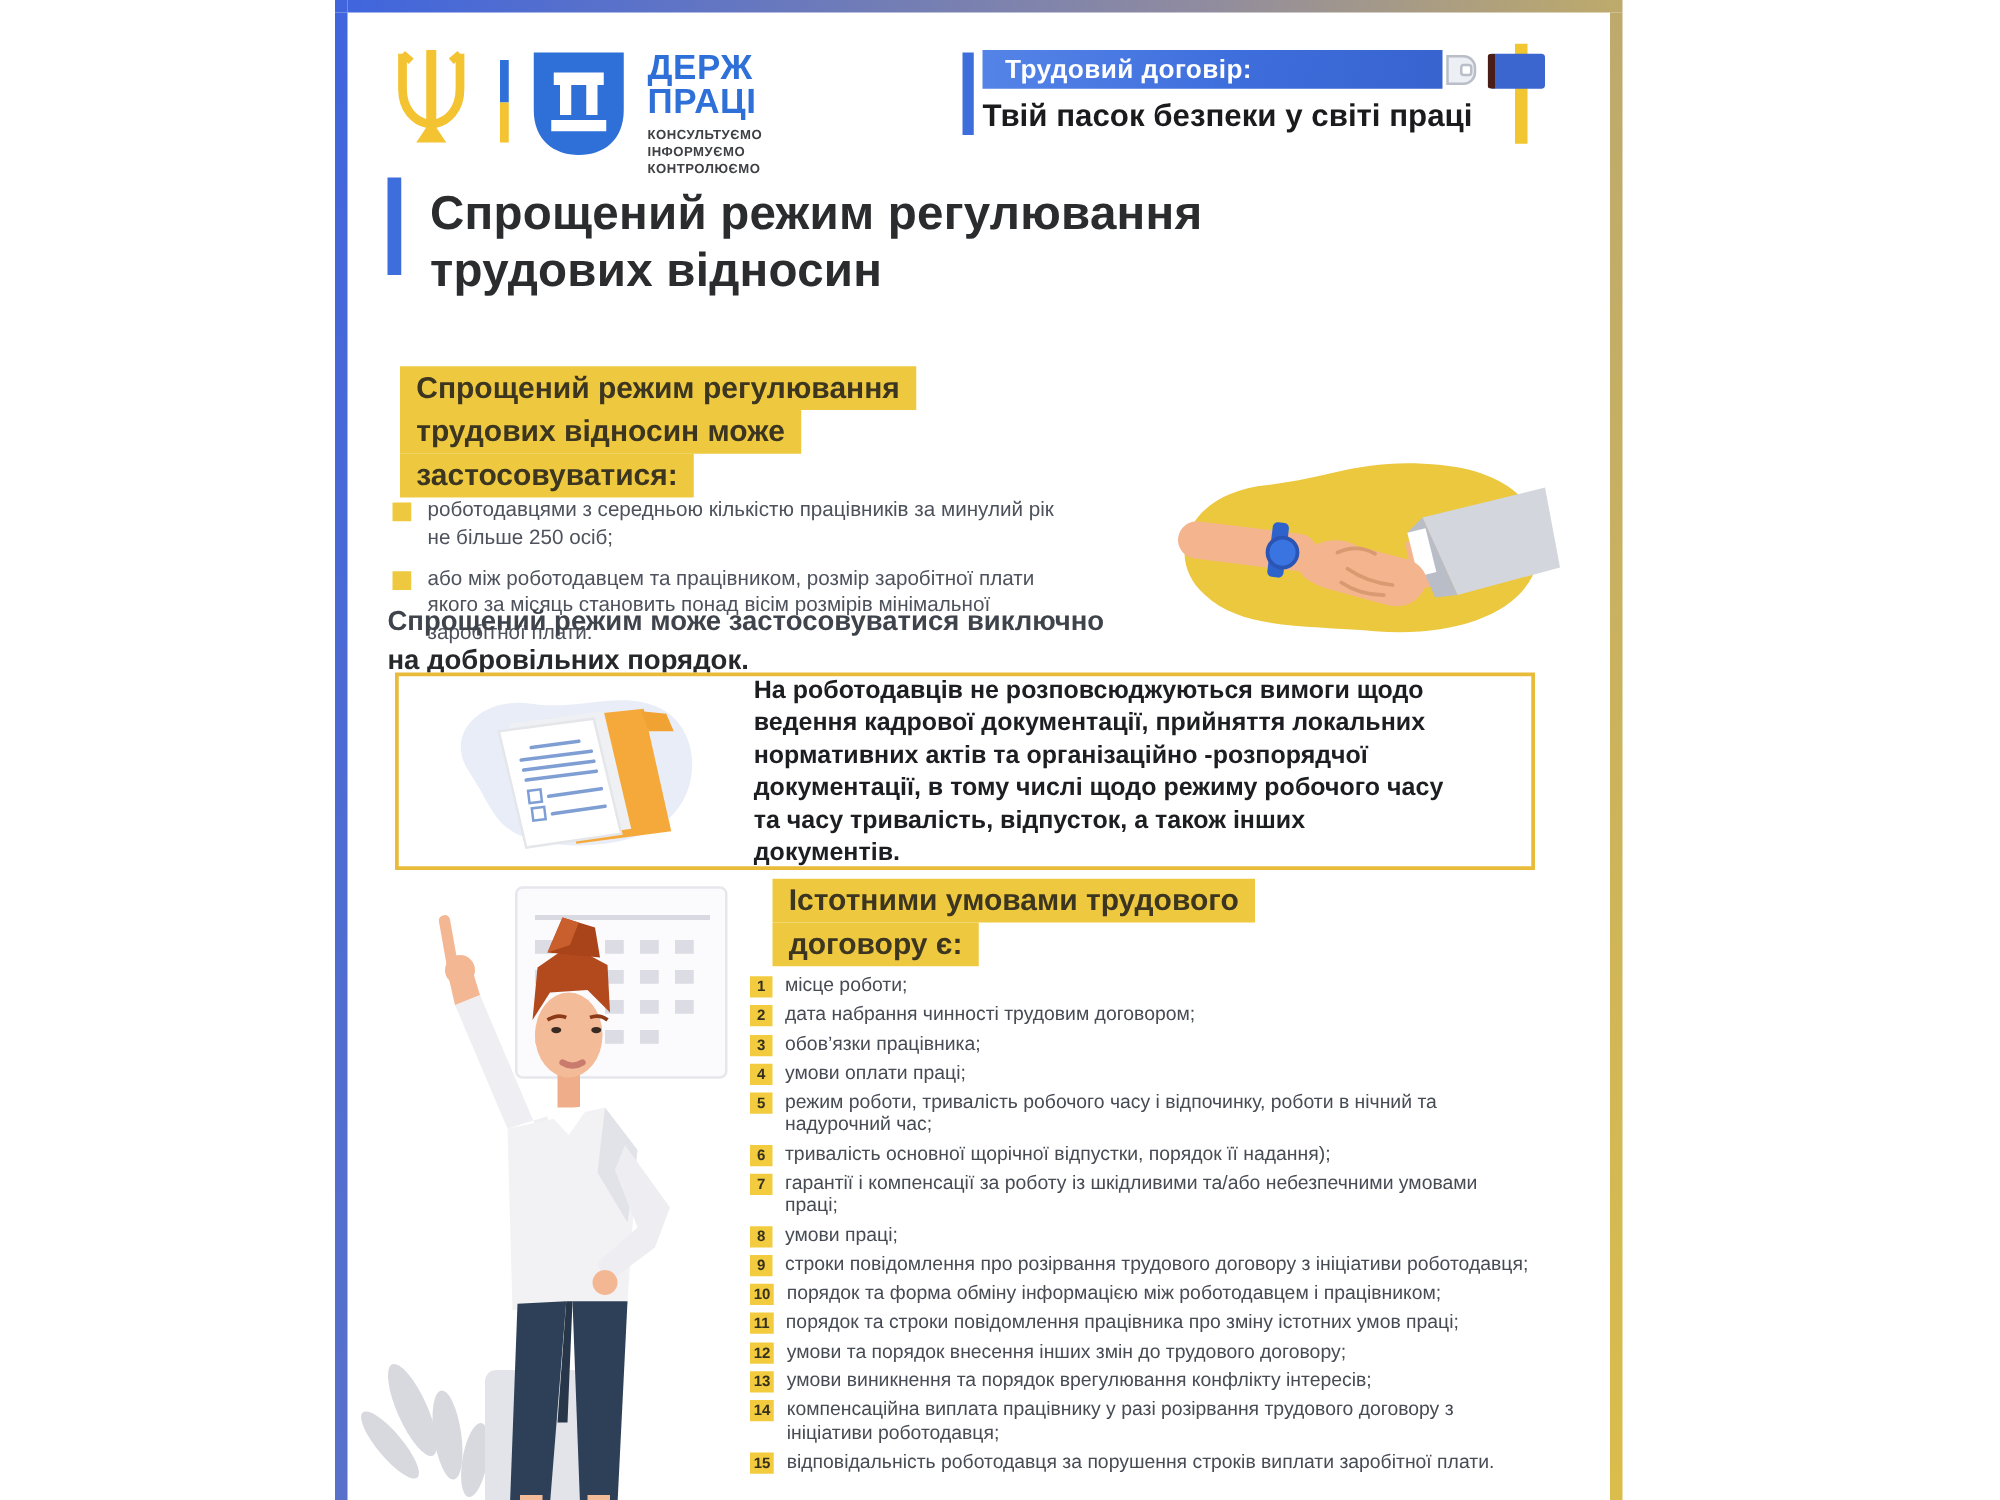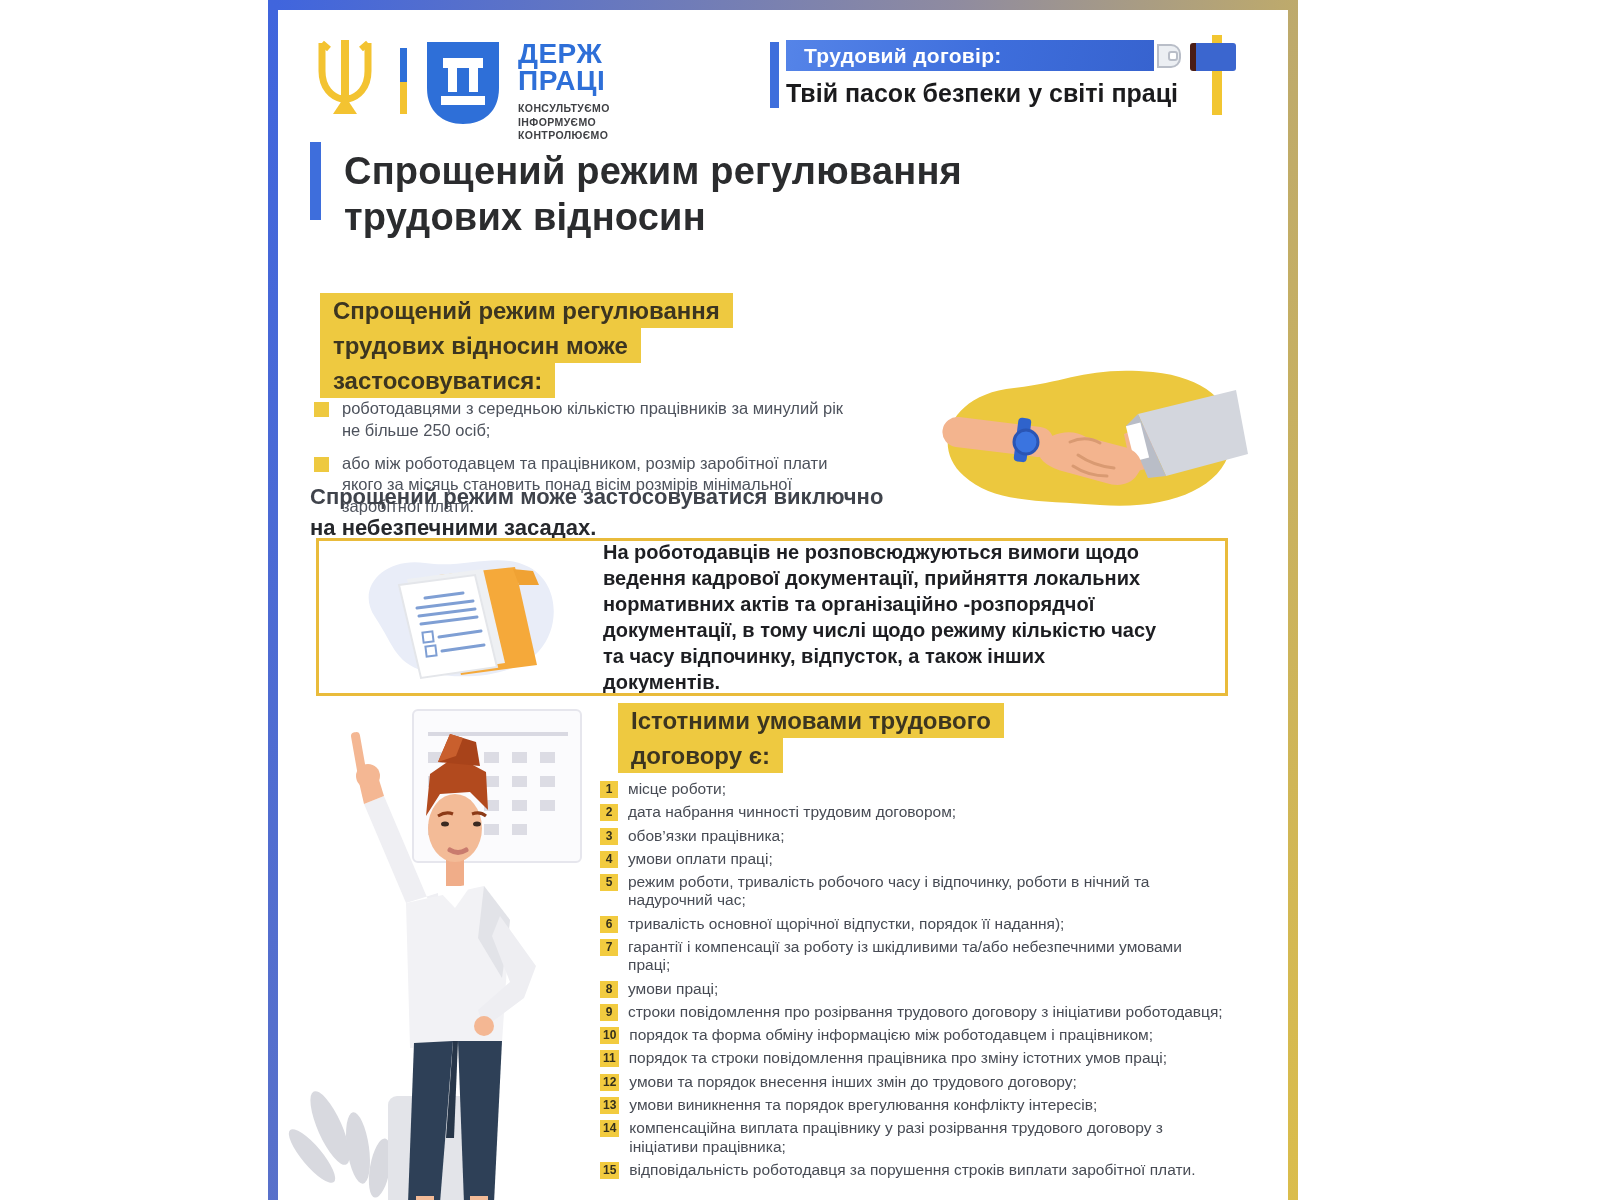--- a/index.html
+++ b/index.html
@@ -147,21 +147,21 @@
         </div>
 
         <div class="cond-item">
           <div class="cond-marker"></div>
           <div class="cond-text">або між роботодавцем та працівником, розмір заробітної плати якого за місяць становить понад вісім розмірів мінімальної заробітної плати.</div>
         </div>
       </div>
 
     <div class="abs" style="left:32px; top:472px;">
       <div class="note-plain">Спрощений режим може застосовуватися виключно</div>
-      <div class="note-bold">на небезпечними засадах.</div>
+      <div class="note-bold">на добровільних порядок.</div>
     </div>
 
     <svg class="abs" style="left:650px; top:348px;" width="320" height="165" viewBox="0 0 320 165">
       <path d="M36 118 C 2 88 22 36 86 30 C 140 24 160 8 225 14 C 284 20 312 52 302 92 C 292 132 238 152 172 147 C 116 142 66 146 36 118 Z" fill="#ecc83e"></path>
       <rect x="14" y="64" width="112" height="30" rx="15" fill="#f3b48e" transform="rotate(7 70 80)"></rect>
       <rect x="88" y="60" width="13" height="44" rx="4" fill="#2f63cc" transform="rotate(7 95 82)"></rect>
       <circle cx="98" cy="84" r="12" fill="#3a74e0" stroke="#2a55b4" stroke-width="3"></circle>
       <polygon points="196,76 220,66 232,108 204,114" fill="#f3b48e"></polygon>
       <polygon points="210,56 308,32 320,96 238,118" fill="#d3d6dd"></polygon>
       <polygon points="210,56 238,118 220,120 198,68" fill="#b9bdc7"></polygon>
@@ -181,21 +181,21 @@
           <line x1="80" y1="53" x2="118" y2="48"></line>
           <line x1="72" y1="63" x2="128" y2="56"></line>
           <line x1="74" y1="71" x2="130" y2="64"></line>
           <line x1="76" y1="79" x2="132" y2="72"></line>
           <line x1="94" y1="92" x2="136" y2="86"></line>
           <line x1="97" y1="106" x2="139" y2="100"></line>
         </g>
         <rect x="78" y="87" width="10" height="10" fill="#fff" stroke="#7f9fd4" stroke-width="2" transform="rotate(-7 83 92)"></rect>
         <rect x="81" y="101" width="10" height="10" fill="#fff" stroke="#7f9fd4" stroke-width="2" transform="rotate(-7 86 106)"></rect>
       </svg>
-      <div class="exemption-text">На роботодавців не розповсюджуються вимоги щодо ведення кадрової документації, прийняття локальних нормативних актів та організаційно -розпорядчої документації, в тому числі щодо режиму кількістю часу та часу відпочинку, відпусток, а також інших документів.</div>
+      <div class="exemption-text">На роботодавців не розповсюджуються вимоги щодо ведення кадрової документації, прийняття локальних нормативних актів та організаційно -розпорядчої документації, в тому числі щодо режиму робочого часу та часу тривалість, відпусток, а також інших документів.</div>
     </div>
 
     <div class="abs hl-wrap" style="left:340px; top:694px; width:430px;">
       <span class="hl">Істотними умовами трудового договору є:</span>
     </div>
 
     <div class="abs terms-list" style="left:322px; top:770px;">
 
         <div class="term-item">
           <div class="term-num">1</div>
@@ -257,21 +257,21 @@
           <div class="term-text">умови та порядок внесення інших змін до трудового договору;</div>
         </div>
 
         <div class="term-item">
           <div class="term-num">13</div>
           <div class="term-text">умови виникнення та порядок врегулювання конфлікту інтересів;</div>
         </div>
 
         <div class="term-item">
           <div class="term-num">14</div>
-          <div class="term-text">компенсаційна виплата працівнику у разі розірвання трудового договору з ініціативи працівника;</div>
+          <div class="term-text">компенсаційна виплата працівнику у разі розірвання трудового договору з ініціативи роботодавця;</div>
         </div>
 
         <div class="term-item">
           <div class="term-num">15</div>
           <div class="term-text">відповідальність роботодавця за порушення строків виплати заробітної плати.</div>
         </div>
       </div>
 
     <svg class="abs" style="left:10px; top:688px;" width="310" height="580" viewBox="0 0 310 580">
 

